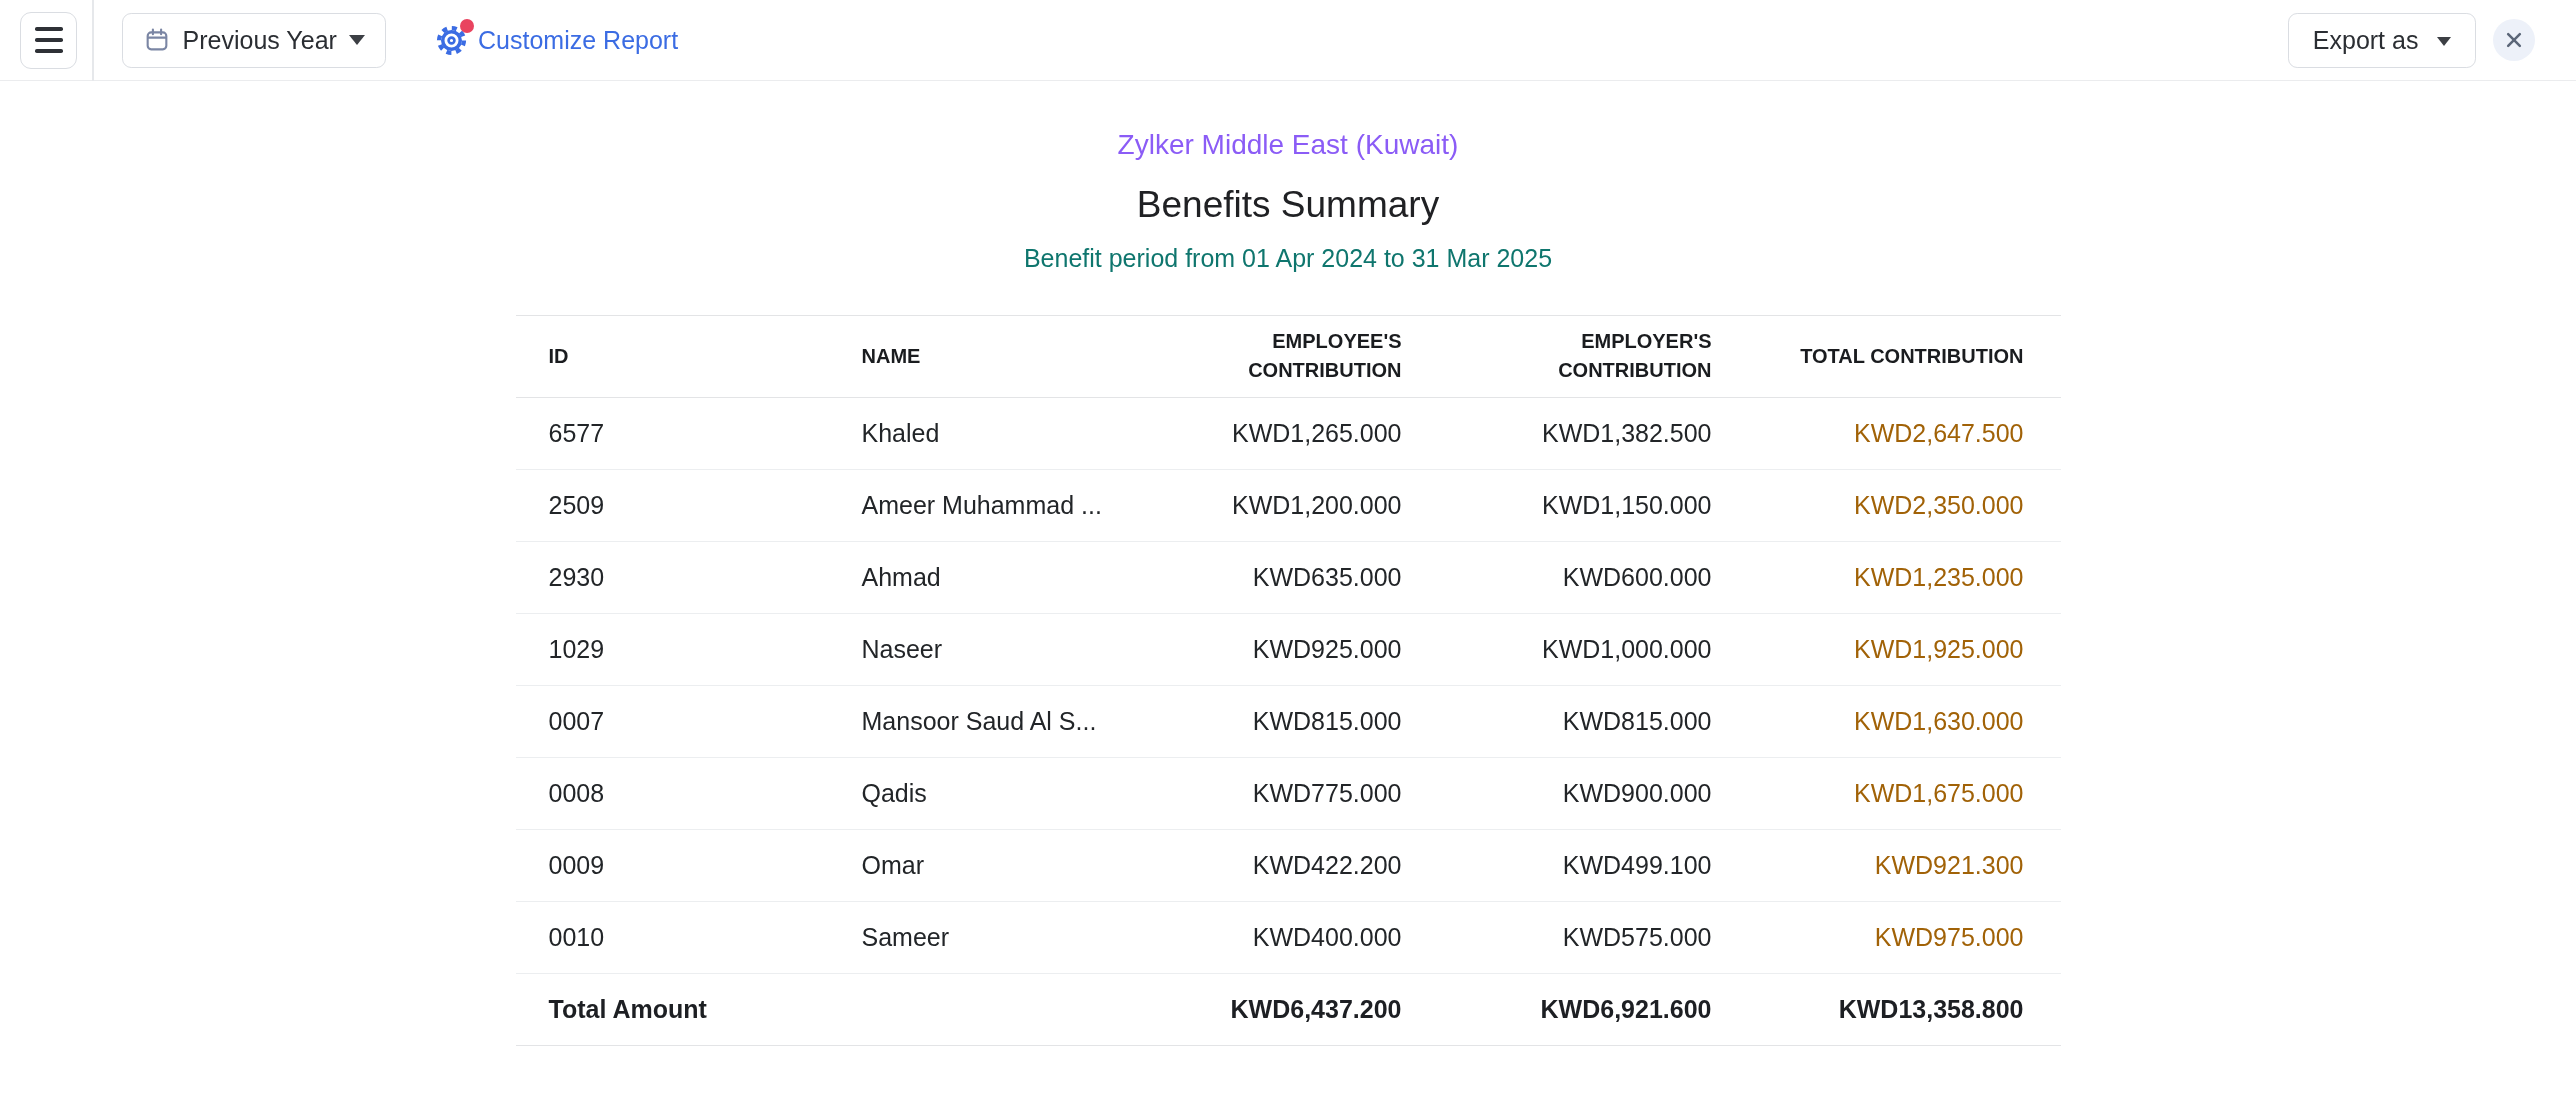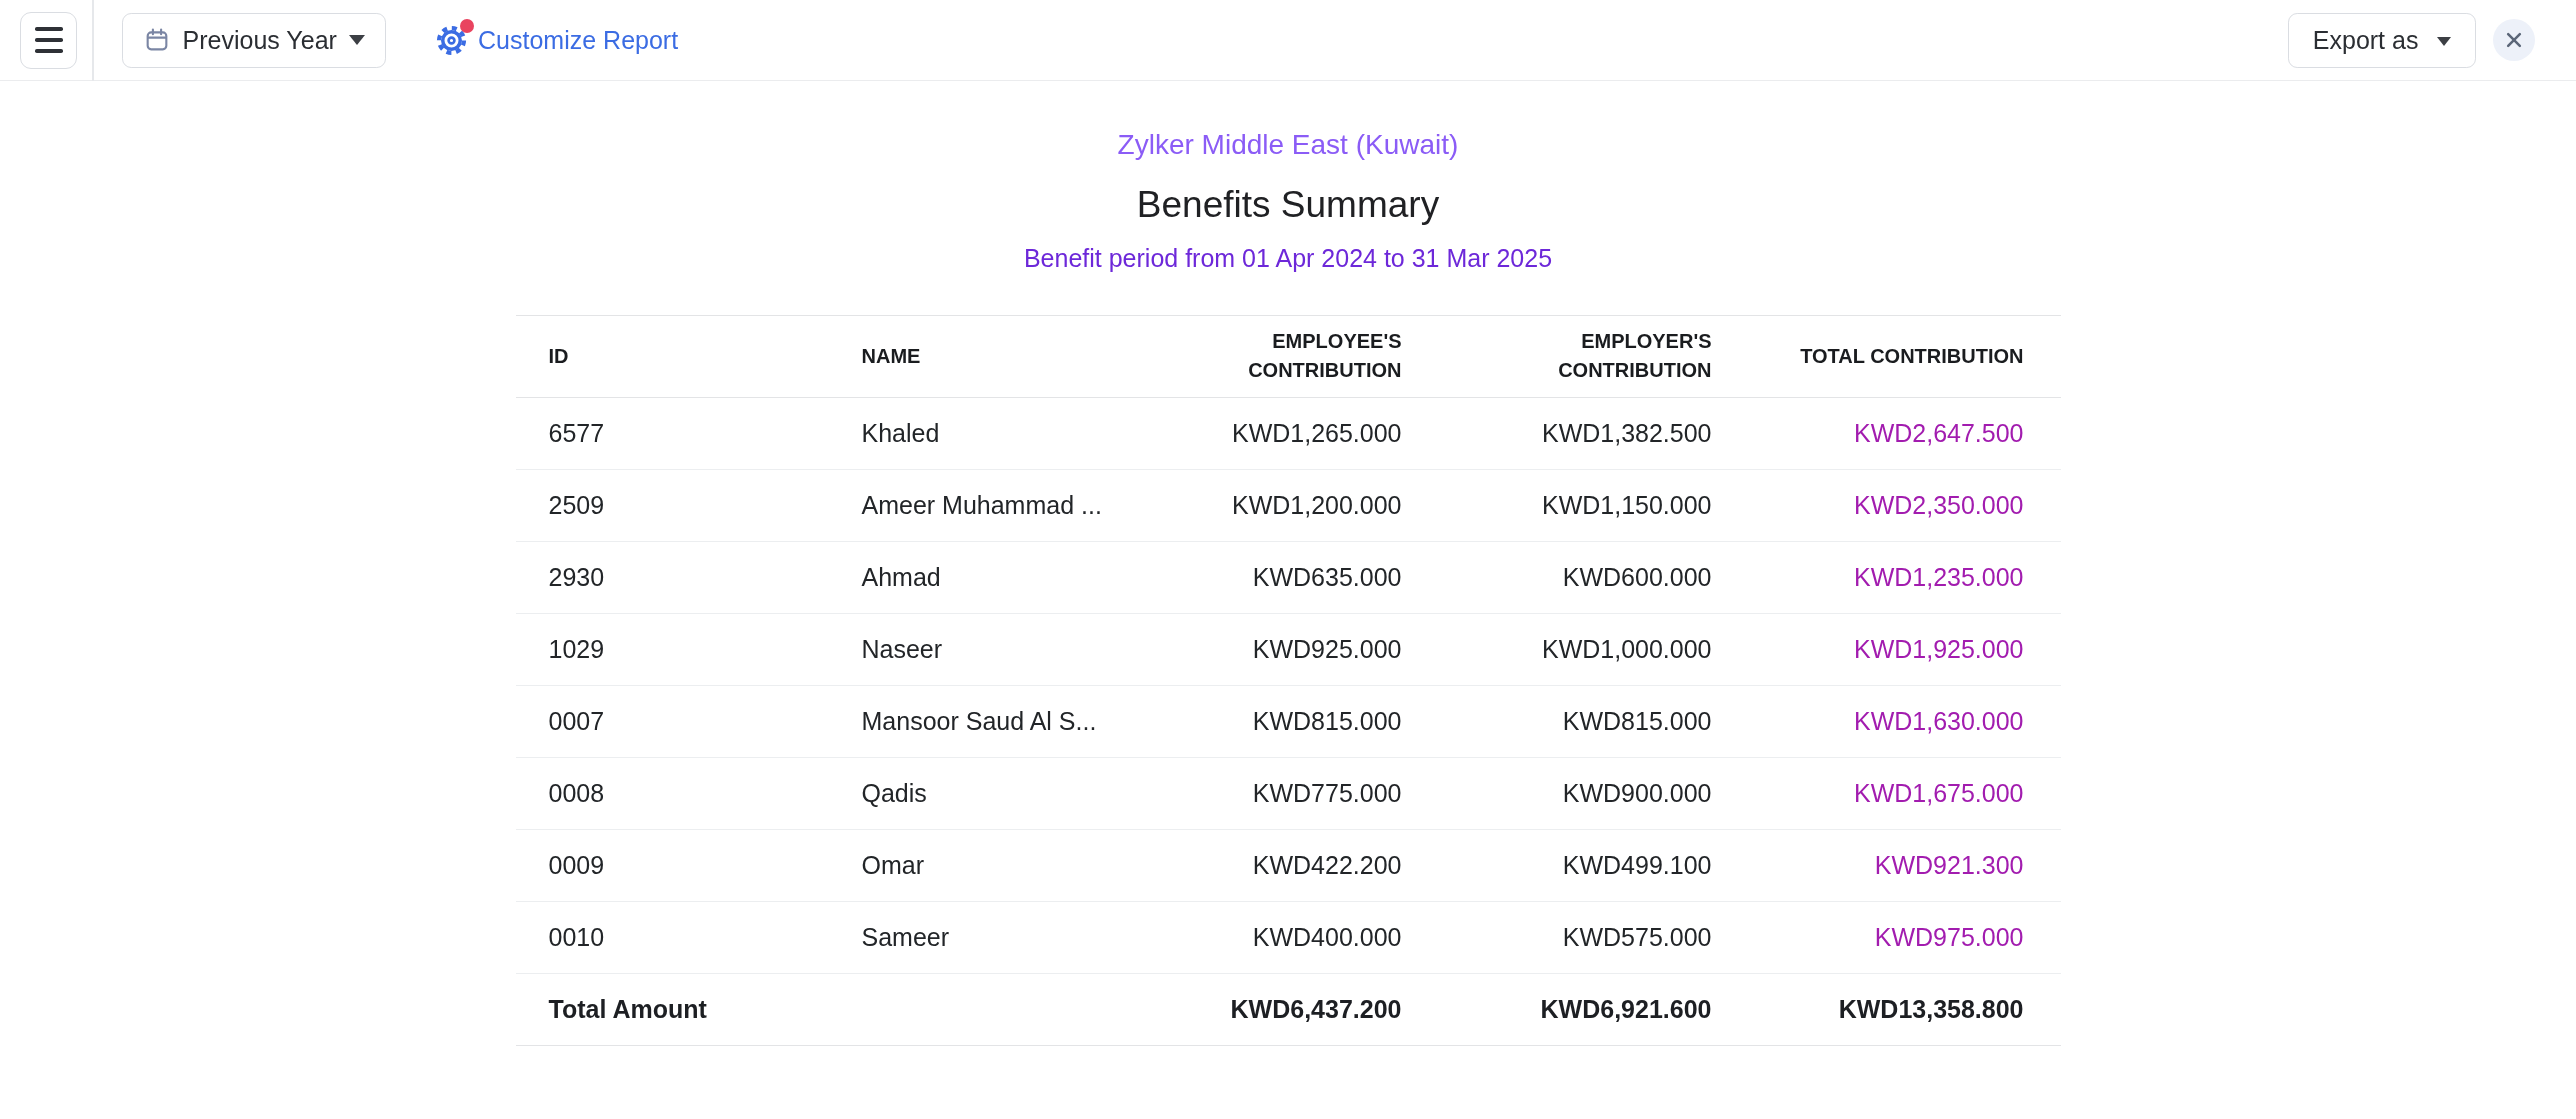--- a/index.html
+++ b/index.html
@@ -111,21 +111,21 @@
   .report-head { text-align: center; padding-top: 46px; }
   .company-name { font-size: 28px; line-height: 35px; color: #8b5cf6; }
   .report-title {
     margin-top: 20px;
     font-size: 37px; line-height: 46px;
     font-weight: 400; color: #202124;
   }
   .report-period {
     margin-top: 14.8px;
     font-size: 25px; line-height: 31px;
-    color: #6d28d9;
+    color: #0f766e;
   }
 
   
   .table-wrap { width: 1545px; margin: 41px auto 0 auto; }
   table { width: 100%; border-collapse: collapse; table-layout: fixed; }
   thead th {
     border-top: 1.8px solid #e3e4e6;
     border-bottom: 1.8px solid #e3e4e6;
     font-size: 20px;
     font-weight: 700;
@@ -148,21 +148,21 @@
   tfoot td {
     border-top: 1.8px solid #eceef0;
     border-bottom: 1.8px solid #e3e4e6;
     font-weight: 700;
     color: #1d1f23;
   }
   .col-left { padding-left: 33px; }
   .col-num { text-align: right; padding-right: 37px; }
   th.col-num { text-align: right; }
   .total-link {
-    color: #a21caf;
+    color: #a16207;
     text-decoration: none;
     cursor: pointer;
   }
 </style>
 </head>
 <body>
 
 <header class="toolbar">
   <button class="hamburger-btn">
     <span class="bar"></span>

